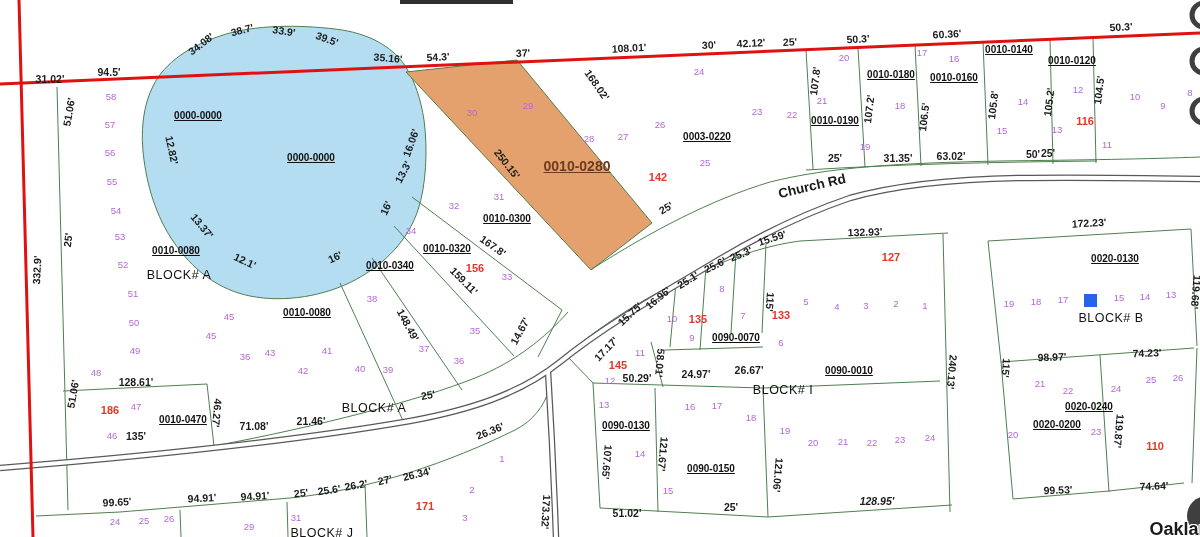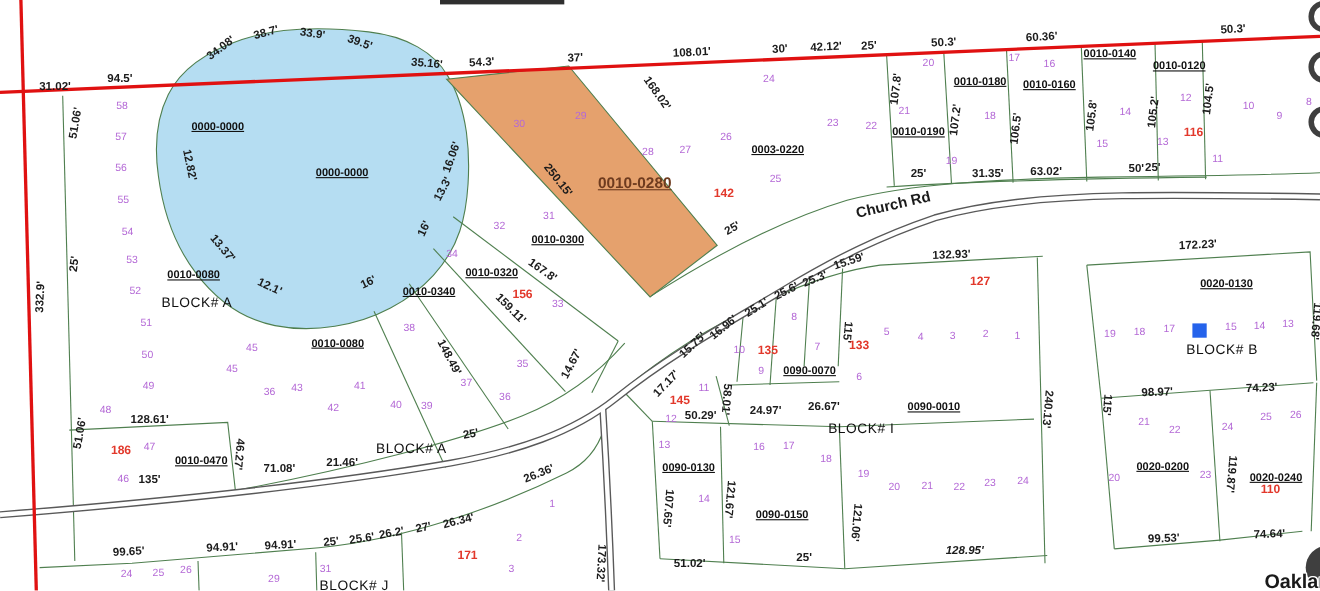--- a/index.html
+++ b/index.html
@@ -318,21 +318,21 @@
       <span class="lbl pid" style="left: 891px; top: 75px; transform: translate(-50%, -50%) rotate(0deg);">0010-0180</span>
       <span class="lbl pid" style="left: 954px; top: 78px; transform: translate(-50%, -50%) rotate(0deg);">0010-0160</span>
       <span class="lbl pid" style="left: 1009px; top: 50px; transform: translate(-50%, -50%) rotate(0deg);">0010-0140</span>
       <span class="lbl pid" style="left: 1072px; top: 61px; transform: translate(-50%, -50%) rotate(0deg);">0010-0120</span>
       <span class="lbl pid" style="left: 736px; top: 338px; transform: translate(-50%, -50%) rotate(0deg);">0090-0070</span>
       <span class="lbl pid" style="left: 849px; top: 371px; transform: translate(-50%, -50%) rotate(0deg);">0090-0010</span>
       <span class="lbl pid" style="left: 626px; top: 426px; transform: translate(-50%, -50%) rotate(0deg);">0090-0130</span>
       <span class="lbl pid" style="left: 711px; top: 469px; transform: translate(-50%, -50%) rotate(0deg);">0090-0150</span>
       <span class="lbl pid" style="left: 1115px; top: 259px; transform: translate(-50%, -50%) rotate(0deg);">0020-0130</span>
       <span class="lbl pid" style="left: 1057px; top: 425px; transform: translate(-50%, -50%) rotate(0deg);">0020-0200</span>
-      <span class="lbl pid" style="left: 1160px; top: 407px; transform: translate(-50%, -50%) rotate(0deg); margin-top: 28px;">0020-0240</span>
+      <span class="lbl pid" style="left: 1089px; top: 407px; transform: translate(-50%, -50%) rotate(0deg);">0020-0240</span>
       <span class="lbl blk" style="left: 179px; top: 275px; transform: translate(-50%, -50%) rotate(0deg);">BLOCK# A</span>
       <span class="lbl blk" style="left: 374px; top: 408px; transform: translate(-50%, -50%) rotate(0deg);">BLOCK# A</span>
       <span class="lbl blk" style="left: 783px; top: 390px; transform: translate(-50%, -50%) rotate(0deg);">BLOCK# I</span>
       <span class="lbl blk" style="left: 1111px; top: 318px; transform: translate(-50%, -50%) rotate(0deg); text-align: right;">BLOCK# B</span>
       <span class="lbl blk" style="left: 322px; top: 533px; transform: translate(-50%, -50%) rotate(0deg);">BLOCK# J</span>
     </div>
 
   <span class="sel-pid" style="left:577px;top:166px;">0010-0280</span>
 
   <span class="road-label halo" style="left:812px;top:186px;">Church Rd</span>

